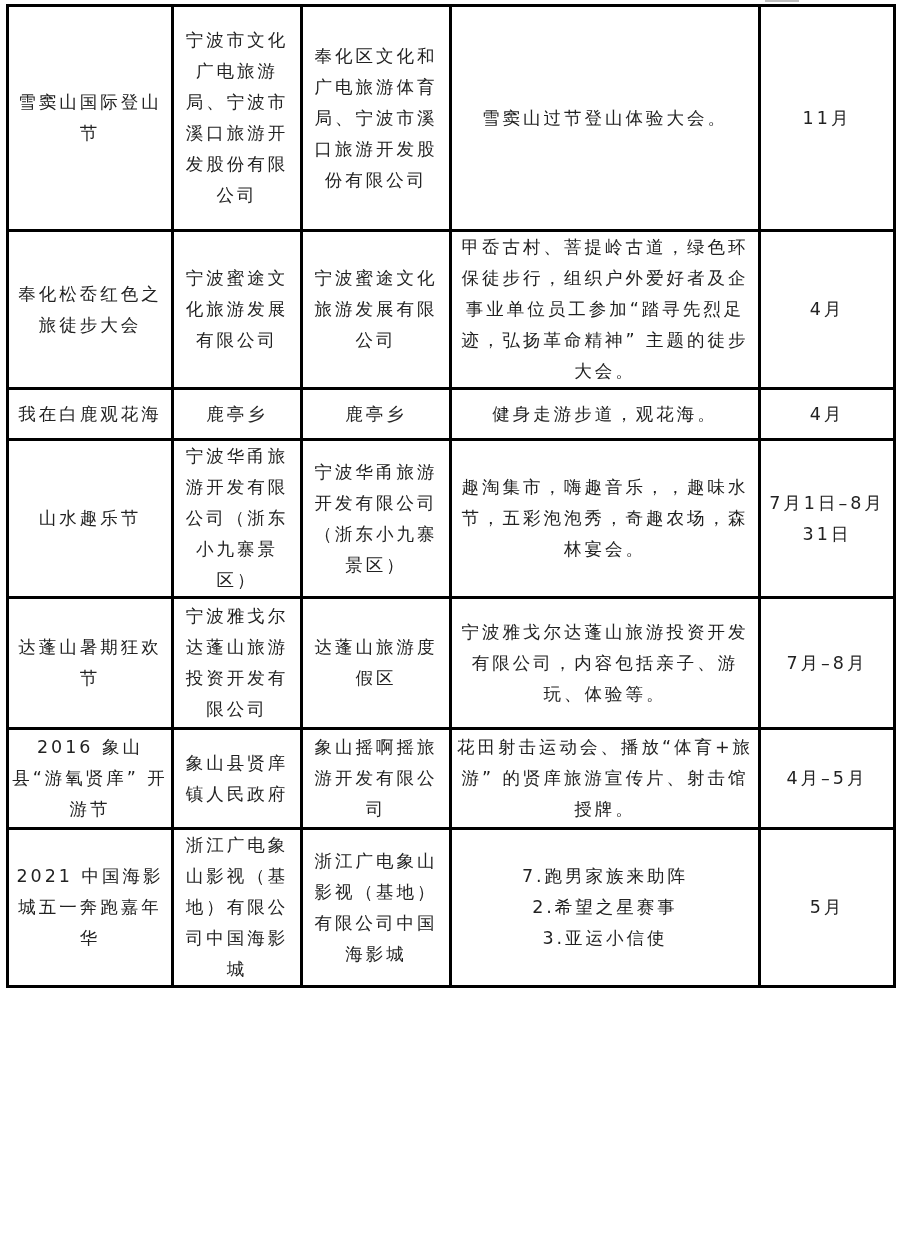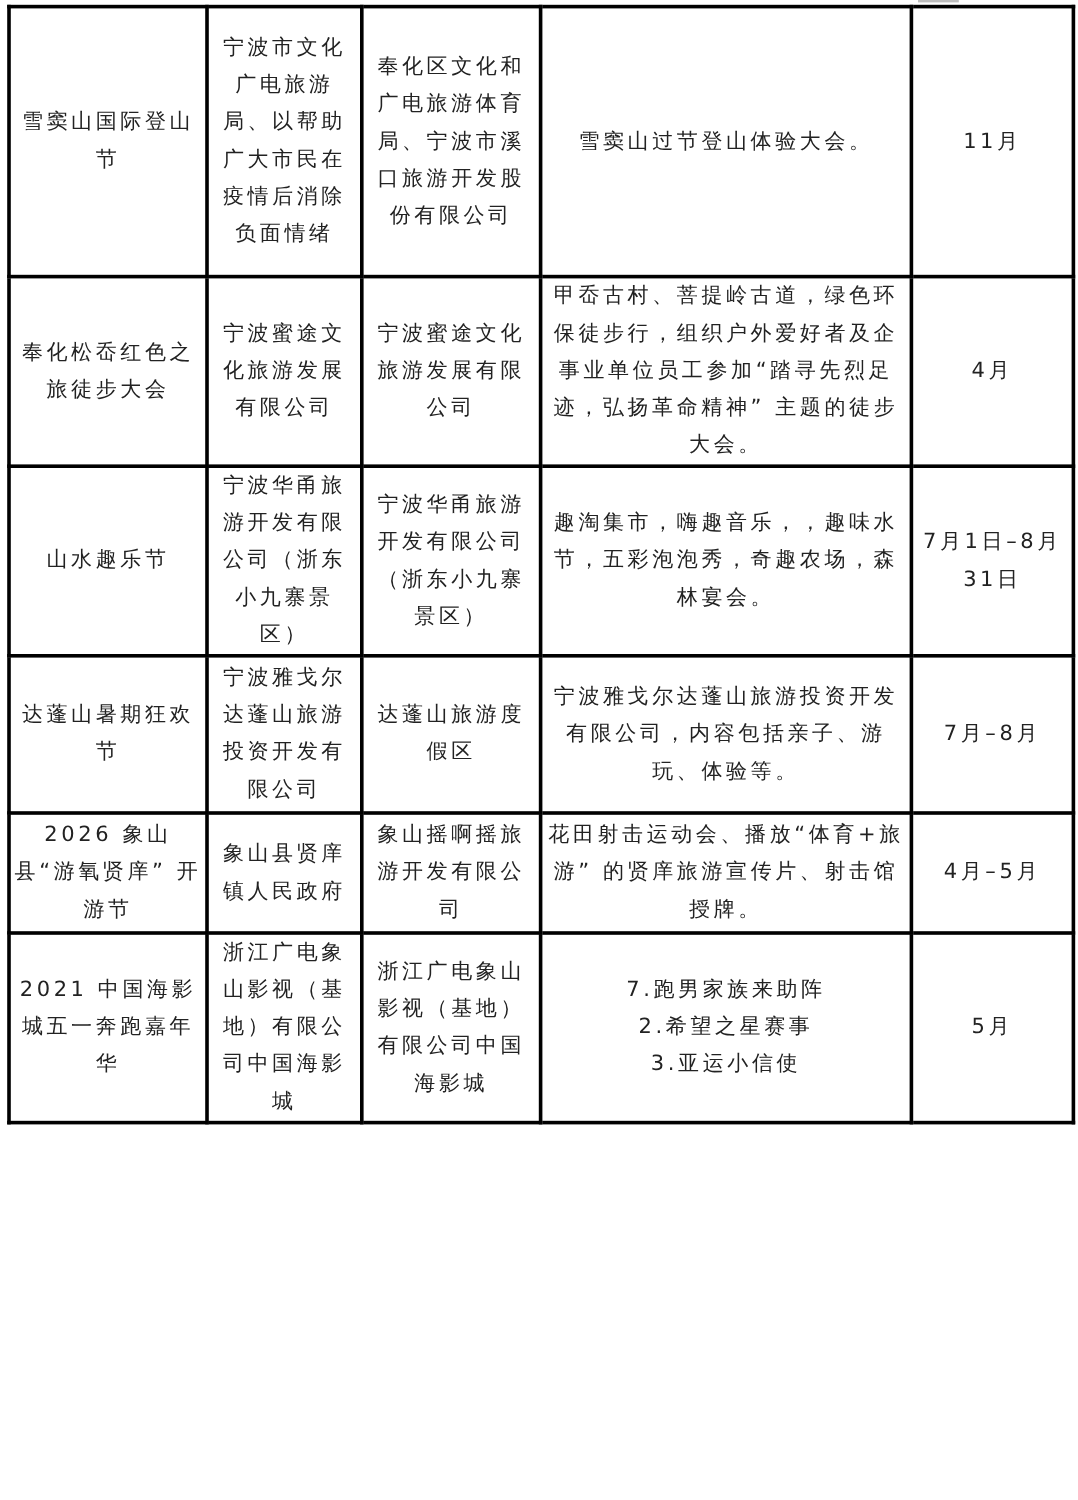--- a/index.html
+++ b/index.html
@@ -65,48 +65,55 @@
   <colgroup>
     <col style="width:165px">
     <col style="width:129px">
     <col style="width:149px">
     <col style="width:309px">
     <col style="width:135px">
   </colgroup>
   <tbody>
     <tr style="height:225px">
       <td class="c-name">雪窦山国际登山节</td>
-      <td class="c-org">宁波市文化广电旅游局、以帮助广大市民在疫情后消除负面情绪</td>
+      <td class="c-org">宁波市文化广电旅游局、宁波市溪口旅游开发股份有限公司</td>
       <td class="c-host">奉化区文化和广电旅游体育局、宁波市溪口旅游开发股份有限公司</td>
       <td class="c-desc">雪窦山过节登山体验大会。</td>
       <td class="c-time">11月</td>
     </tr>
     <tr style="height:140px">
       <td class="c-name">奉化松岙红色之旅徒步大会</td>
       <td class="c-org">宁波蜜途文化旅游发展有限公司</td>
       <td class="c-host">宁波蜜途文化旅游发展有限公司</td>
       <td class="c-desc">甲岙古村、菩提岭古道，绿色环保徒步行，组织户外爱好者及企事业单位员工参加“踏寻先烈足迹，弘扬革命精神” 主题的徒步大会。</td>
+      <td class="c-time">4月</td>
+    </tr>
+    <tr style="height:51px">
+      <td class="c-name">我在白鹿观花海</td>
+      <td class="c-org">鹿亭乡</td>
+      <td class="c-host">鹿亭乡</td>
+      <td class="c-desc">健身走游步道，观花海。</td>
       <td class="c-time">4月</td>
     </tr>
     <tr style="height:152px">
       <td class="c-name">山水趣乐节</td>
       <td class="c-org">宁波华甬旅游开发有限公司（浙东小九寨景区）</td>
       <td class="c-host">宁波华甬旅游开发有限公司（浙东小九寨景区）</td>
       <td class="c-desc">趣淘集市，嗨趣音乐，，趣味水节，五彩泡泡秀，奇趣农场，森林宴会。</td>
       <td class="c-time">7月1日–8月31日</td>
     </tr>
     <tr style="height:131px">
       <td class="c-name">达蓬山暑期狂欢节</td>
       <td class="c-org">宁波雅戈尔达蓬山旅游投资开发有限公司</td>
       <td class="c-host">达蓬山旅游度假区</td>
       <td class="c-desc">宁波雅戈尔达蓬山旅游投资开发有限公司，内容包括亲子、游玩、体验等。</td>
       <td class="c-time">7月–8月</td>
     </tr>
     <tr style="height:100px">
-      <td class="c-name">2026 象山县“游氧贤庠” 开游节</td>
+      <td class="c-name">2016 象山县“游氧贤庠” 开游节</td>
       <td class="c-org">象山县贤庠镇人民政府</td>
       <td class="c-host">象山摇啊摇旅游开发有限公司</td>
       <td class="c-desc">花田射击运动会、播放“体育+旅游” 的贤庠旅游宣传片、射击馆授牌。</td>
       <td class="c-time">4月–5月</td>
     </tr>
     <tr style="height:131px">
       <td class="c-name">2021 中国海影城五一奔跑嘉年华</td>
       <td class="c-org">浙江广电象山影视（基地）有限公司中国海影城</td>
       <td class="c-host">浙江广电象山影视（基地）有限公司中国海影城</td>
       <td class="c-desc">

